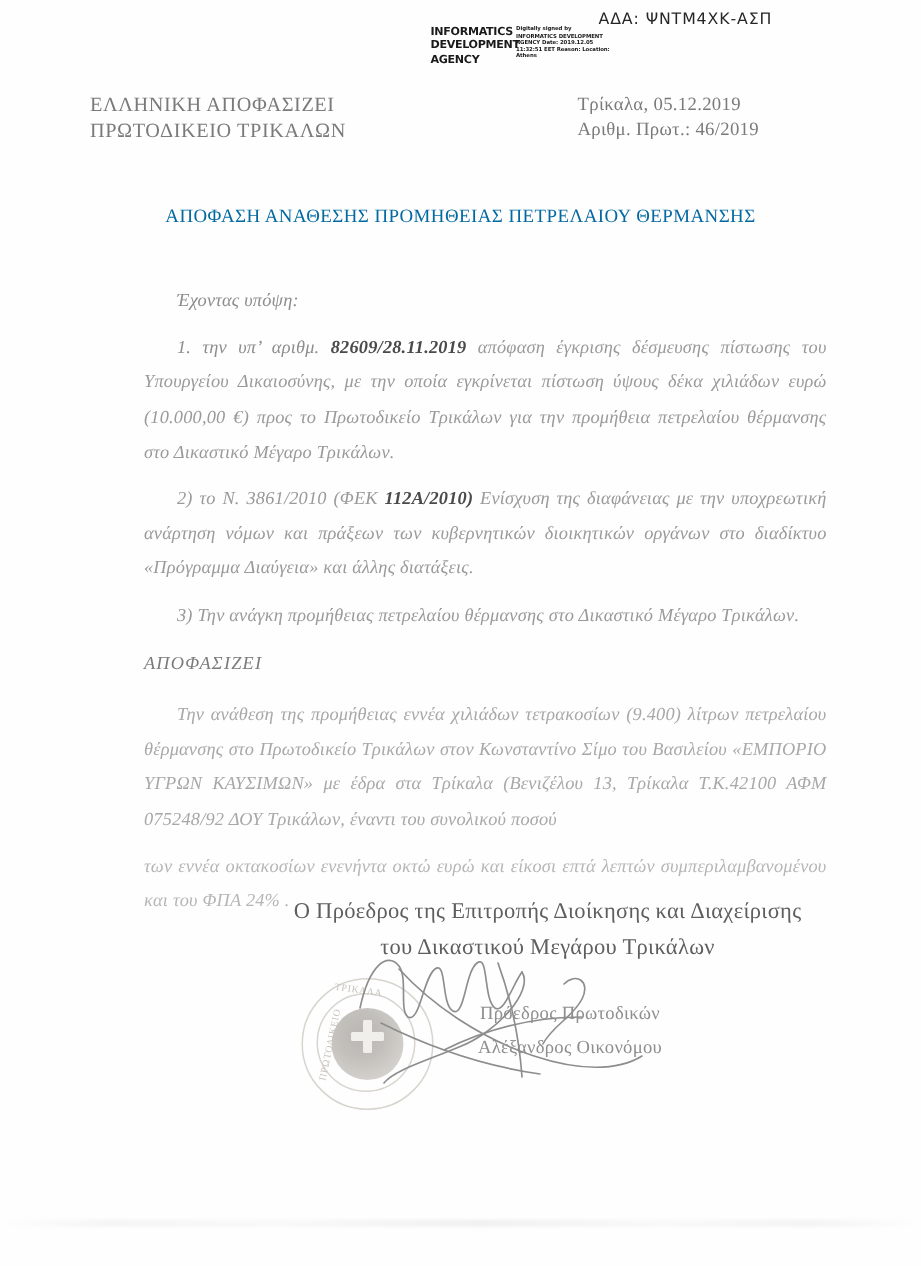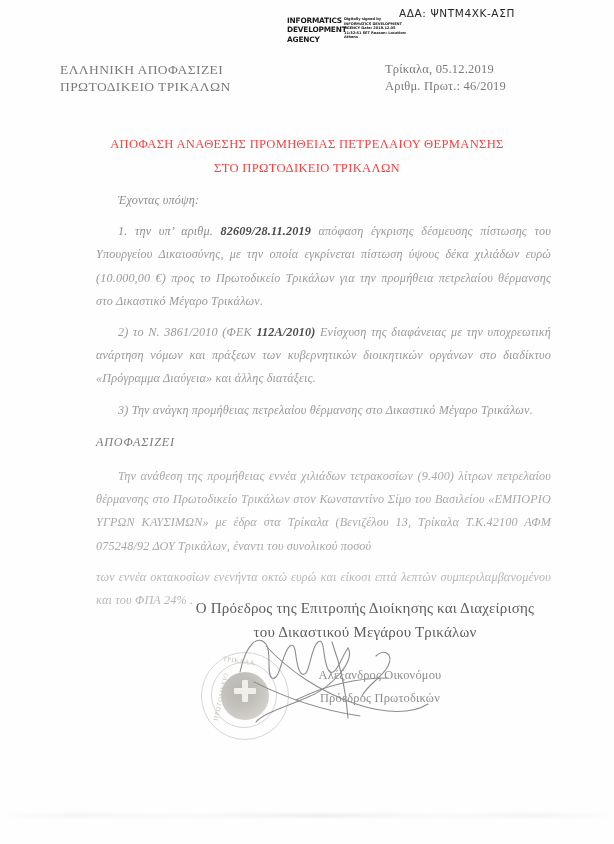--- a/index.html
+++ b/index.html
@@ -87,21 +87,21 @@
   
   .doc-title {
     position: absolute;
     left: 57px;
     top: 132px;
     width: 500px;
     text-align: center;
     font-size: 12.6px;
     line-height: 24px;
     letter-spacing: .3px;
-    color: #ef4444;
+    color: #0369a1;
   }
 
   
   .body-block {
     position: absolute;
     left: 96px;
     top: 189px;
     width: 455px;
     font-size: 12.2px;
     line-height: 23.2px;
@@ -248,21 +248,20 @@
     <div>ΕΛΛΗΝΙΚΗ ΑΠΟΦΑΣΙΖΕΙ</div>
     <div>ΠΡΩΤΟΔΙΚΕΙΟ ΤΡΙΚΑΛΩΝ</div>
   </div>
   <div class="letterhead-right">
     <div>Τρίκαλα, 05.12.2019</div>
     <div>Αριθμ. Πρωτ.: 46/2019</div>
   </div>
 
   <div class="doc-title">
     <div>ΑΠΟΦΑΣΗ ΑΝΑΘΕΣΗΣ ΠΡΟΜΗΘΕΙΑΣ ΠΕΤΡΕΛΑΙΟΥ ΘΕΡΜΑΝΣΗΣ</div>
-    <div>ΣΤΟ ΠΡΩΤΟΔΙΚΕΙΟ ΤΡΙΚΑΛΩΝ</div>
   </div>
 
   <div class="body-block">
 
     <p class="indent">Έχοντας υπόψη:</p>
 
     <p class="indent">
       <span>1. την υπ’ αριθμ. </span><b>82609/28.11.2019</b><span class="fade-1"> απόφαση έγκρισης δέσμευσης πίστωσης του Υπουργείου Δικαιοσύνης, με την οποία εγκρίνεται πίστωση ύψους δέκα χιλιάδων ευρώ (10.000,00 €) προς το Πρωτοδικείο Τρικάλων για την προμήθεια πετρελαίου θέρμανσης στο Δικαστικό Μέγαρο Τρικάλων.</span>
     </p>
 
@@ -300,18 +299,18 @@
       <path d="M112 22 C120 34, 96 62, 70 72 C46 82, 26 88, 20 96"></path>
       <path d="M30 20 C52 44, 84 66, 120 78 C150 88, 176 88, 192 78"></path>
       <path d="M18 56 C46 70, 82 84, 124 90"></path>
       <path d="M96 16 C104 38, 110 64, 112 92"></path>
       <path d="M60 74 C88 60, 120 52, 152 52"></path>
       <path d="M140 30 C148 22, 158 28, 152 40 C146 52, 132 58, 126 70"></path>
     </g>
   </svg>
 
   <div class="sign-name">
+    <div>Πρόεδρος Πρωτοδικών</div>
     <div>Αλέξανδρος Οικονόμου</div>
-    <div>Πρόεδρος Πρωτοδικών</div>
   </div>
 
   <div class="scan-edge"></div>
 </div>
 
 </body></html>

